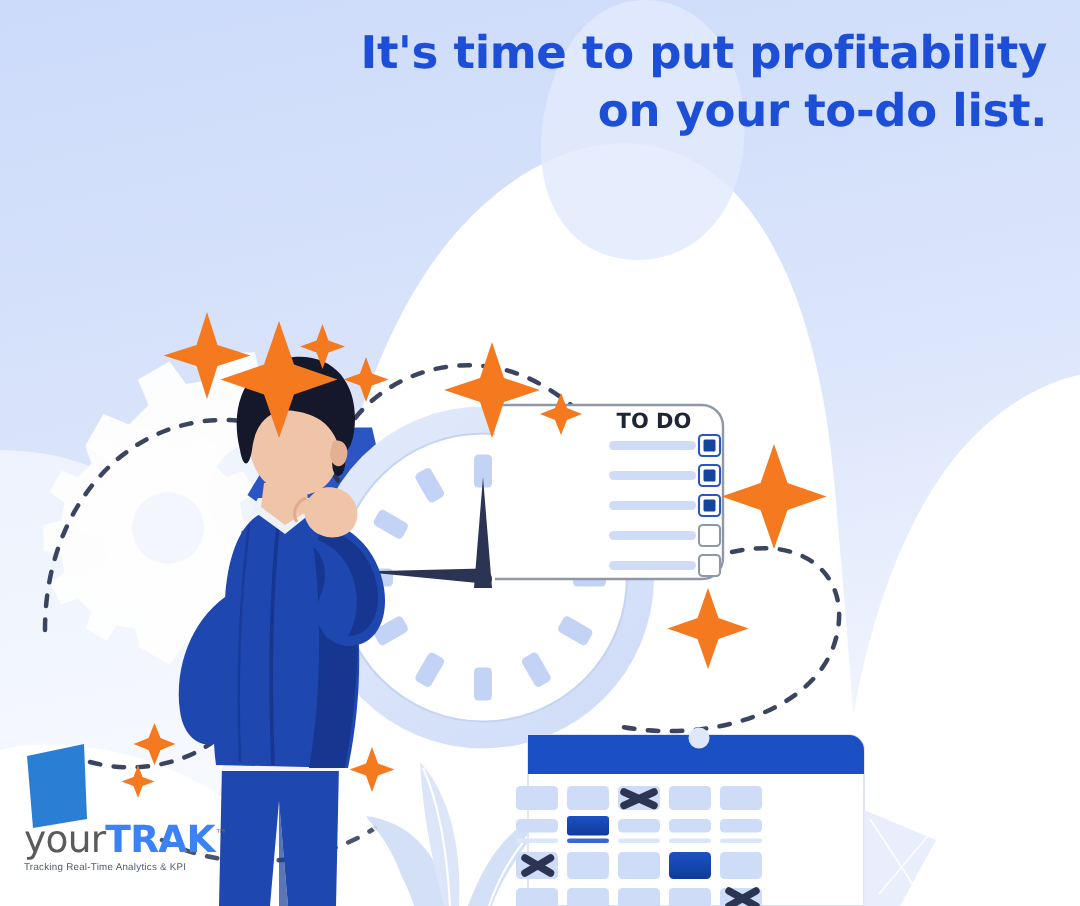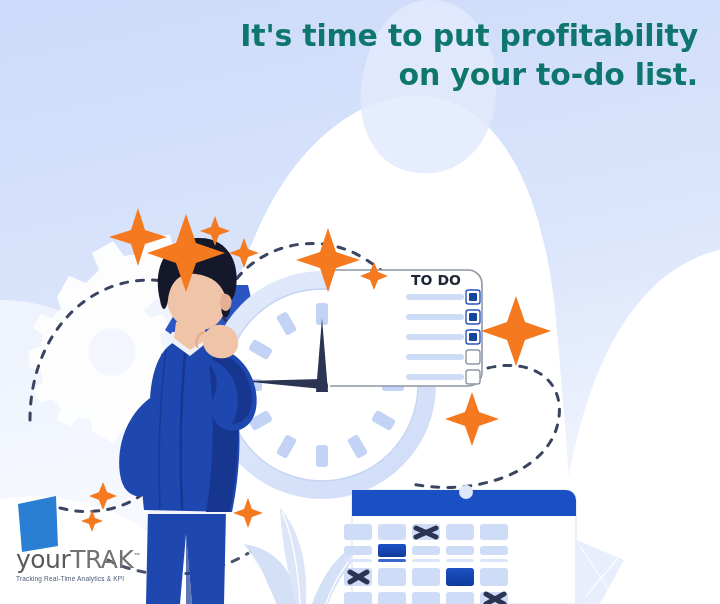--- a/index.html
+++ b/index.html
@@ -15,39 +15,39 @@
   .headline{
     position:absolute;
     top:16px; right:22px;
     width:520px;
     text-align:right;
     font-family:"DejaVu Sans", sans-serif;
     font-weight:bold;
     font-size:30px;
     line-height:1.30;
     letter-spacing:-0.2px;
-    color:#0f766e;
+    color:#1d4ed8;
     z-index:40;
     white-space:pre-line;
   }
 
   .logo-wrap{
     position:absolute;
     left:16px; bottom:22px;
     z-index:45;
   }
   .logo-main{
     font-family:"DejaVu Sans", sans-serif;
     font-size:25px;
     line-height:1;
     letter-spacing:-0.5px;
     color:#5b5b5b;
     white-space:nowrap;
   }
-  .logo-main .trak{color:#737373;font-weight:normal;letter-spacing:-0.5px;}
+  .logo-main .trak{color:#3b82f6;font-weight:bold;letter-spacing:-0.5px;}
   .logo-tm{font-size:8px;vertical-align:super;color:#6d6d6d;}
   .logo-tagline{
     margin-top:3px;
     font-family:"Liberation Sans", sans-serif;
     font-size:6.5px;
     letter-spacing:0.18px;
     color:#4a5a77;
     white-space:nowrap;
   }
 </style>

